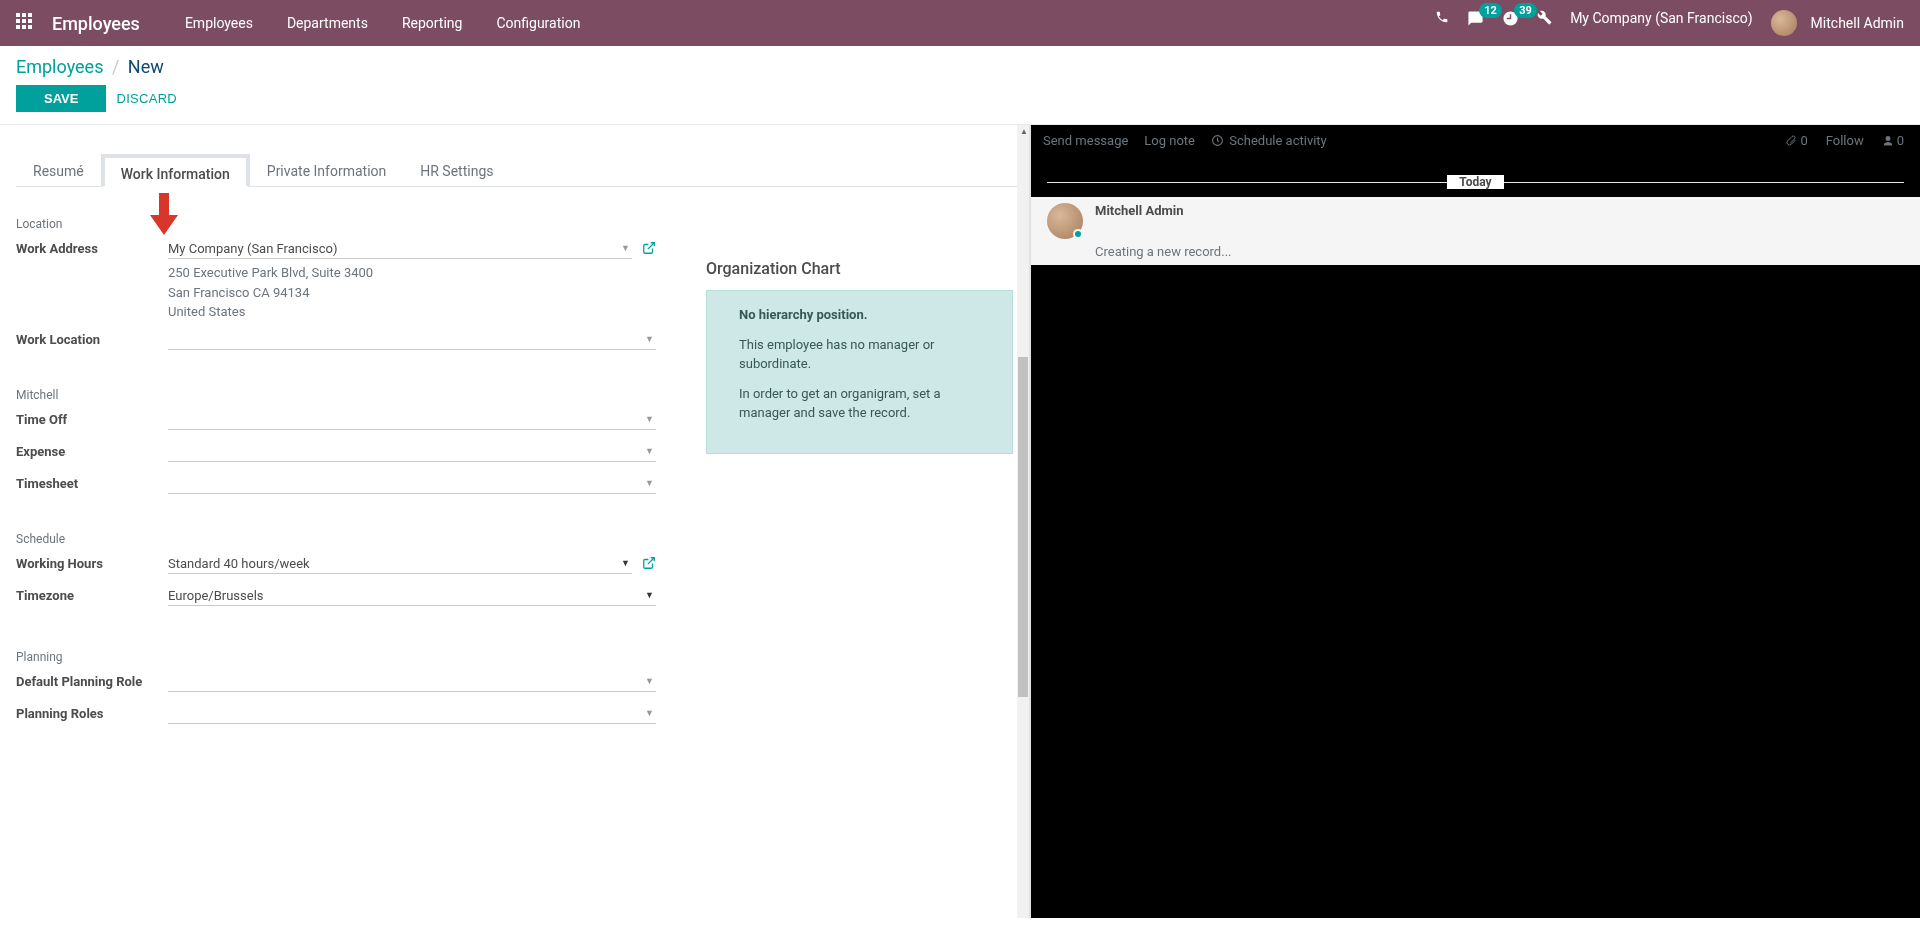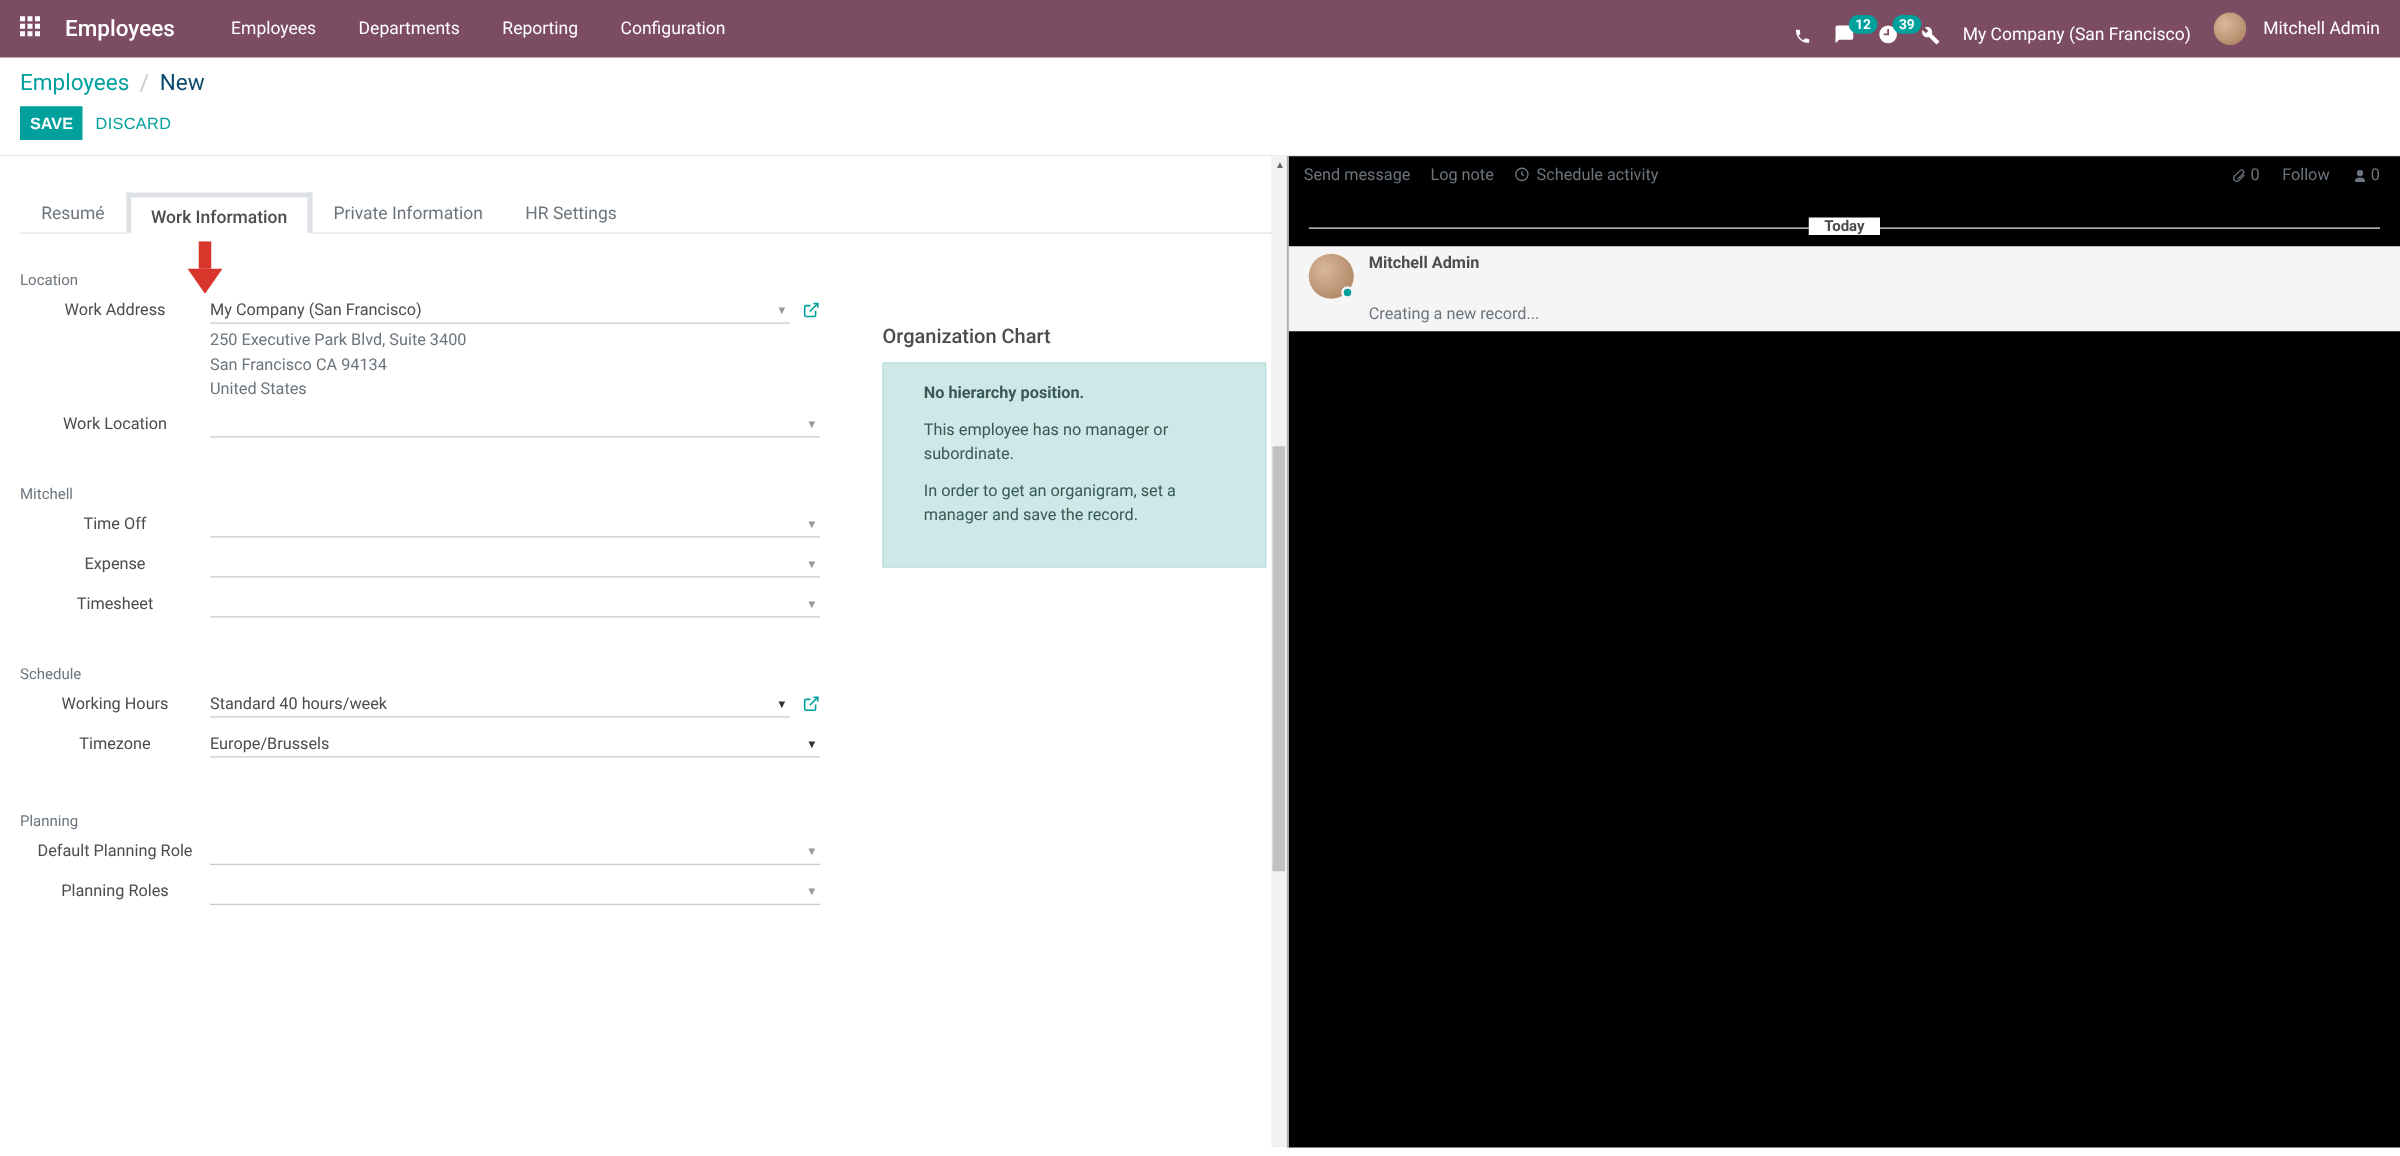--- a/index.html
+++ b/index.html
@@ -20,35 +20,35 @@
     display: flex;
     align-items: center;
     padding: 0 16px;
   }
   .apps-icon { width: 20px; height: 20px; display: grid; grid-template-columns: repeat(3,4px); grid-template-rows: repeat(3,4px); gap:2px; margin-right: 16px; cursor:pointer; }
   .apps-icon div { background: #fff; }
   .brand { font-size: 18px; font-weight: 500; margin-right: 30px; }
   .nav-links { display: flex; gap: 4px; }
   .nav-link { color: #fff; padding: 8px 15px; cursor: pointer; font-size: 14px; }
   .nav-spacer { flex: 1; }
-  .nav-right { display: flex; align-items: flex-end; gap: 18px; }
+  .nav-right { display: flex; align-items: flex-start; gap: 18px; }
   .nav-icon { color: #fff; cursor: pointer; position: relative; }
   .badge { position: absolute; top: -7px; left: 12px; background: #00A09D; color:#fff; border-radius: 10px; font-size: 11px; padding: 1px 5px; font-weight:bold; }
   .company-name { font-size: 14px; }
   .user-avatar { width: 26px; height: 26px; border-radius: 50%; background: radial-gradient(circle at 35% 35%, #d9b89a 0%, #a67b5a 100%); display:inline-block; margin-right:6px; vertical-align: middle;}
   .user-area { display:flex; align-items:center; gap:8px; font-size:14px;}
 
   
   .control-panel { padding: 10px 16px 12px 16px; border-bottom: 1px solid #ebebeb;}
   .breadcrumb { font-size: 18px; margin-bottom: 8px; }
   .breadcrumb .link { color: #00A09D; cursor:pointer; }
   .breadcrumb .sep { color: #c8c8c8; padding: 0 4px; }
   .breadcrumb .current { color: #0c4a6e; }
   .control-buttons { display:flex; gap: 10px; align-items:center;}
-  .btn-save { background: #00A09D; color:#fff; border:none; padding: 6px 8px; font-weight: bold; font-size:13px; cursor:pointer;}
+  .btn-save { background: #00A09D; color:#fff; border:none; padding: 6px 28px; font-weight: bold; font-size:13px; cursor:pointer;}
   .btn-discard { background:none; border:none; color:#00A09D; font-size:13px; cursor:pointer; letter-spacing:.3px;}
 
   
   .main-content { display:flex; height: calc(925px - 46px - 86px); }
   .form-area { flex: 0 0 1030px; border-right: 1px solid #dee2e6; overflow-y:auto; background:#fff; padding: 0; position:relative;}
 
   .tabs-wrapper { display:flex; border-bottom: 1px solid #dee2e6; margin-top: 28px; margin-left: 16px;}
   .tab { padding: 8px 16px; border: 1px solid transparent; border-bottom:none; cursor:pointer; color:#6c757d; font-size:14px; position:relative; top:1px;}
   .tab.active { border-color: #dee2e6; border-bottom: 1px solid #fff; background:#fff; color:#4c4c4c; font-weight:500;}
   .tab-highlight { border: 4px solid #d9362b; padding-bottom: 4px; }
@@ -56,21 +56,21 @@
   .arrow-down svg { fill:#d9362b; }
 
   .form-body { display:flex; padding: 18px 16px 0 16px; gap: 50px;}
   .left-col { flex: 0 0 640px; }
   .right-col { flex: 1; padding-top: 8px;}
 
   .section-label { color: #6c757d; font-size:12px; margin-top: 18px; margin-bottom: 8px;}
   .first-section { margin-top: 12px;}
 
   .field-row { display:flex; align-items:flex-start; margin-bottom: 8px; min-height:24px;}
-  .field-label { width: 152px; font-weight: 400; font-size:13px; color:#4c4c4c; padding-top:2px;text-align:center;}
+  .field-label { width: 152px; font-weight: 700; font-size:13px; color:#4c4c4c; padding-top:2px;}
   .field-value { flex:1; display:flex; align-items:flex-start; gap: 10px;}
   .m2o { flex:1; border-bottom: 1px solid #c9c9c9; padding: 2px 18px 2px 0; position:relative; font-size:13px; min-height:20px;}
   .m2o .caret { position:absolute; right:2px; top:4px; font-size:9px; color:#999; }
   .ext-link { color:#00A09D; cursor:pointer; font-size:13px; padding-top:2px;}
   .addr-lines { color:#6c757d; font-size:13px; line-height:1.5; margin-top:4px;}
 
   .org-title { font-size:16px; color:#4c4c4c; font-weight:500; margin-bottom:12px;margin-top:46px;}
   .alert-box { background:#CDE8E6; border:1px solid #b8dedb; color:#385856; padding: 14px 32px; font-size:13px; line-height:1.5;}
   .alert-box .title { font-weight:bold; margin-bottom:10px;}
   .alert-box p { margin-bottom:10px;}

